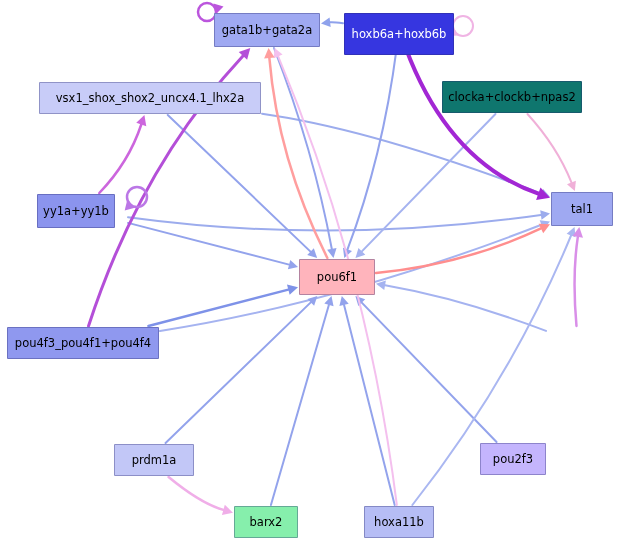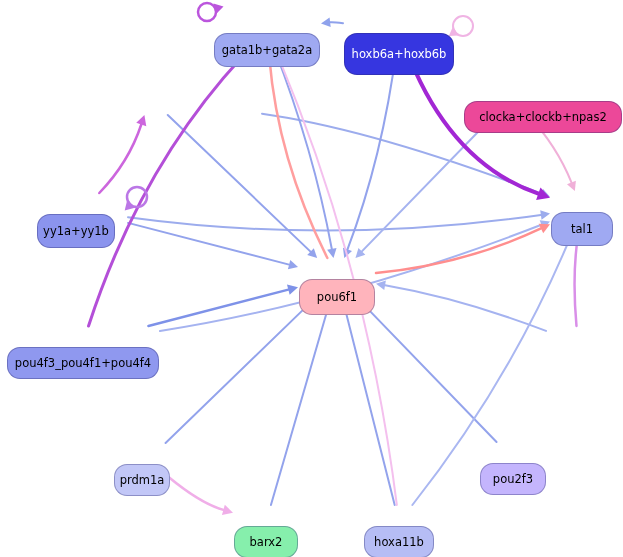--- a/index.html
+++ b/index.html
@@ -18,28 +18,27 @@
   #edge-layer {
     position: absolute;
     left: 0; top: 0;
     width: 623px; height: 557px;
   }
   .node {
     position: absolute;
     display: flex;
     align-items: center;
     justify-content: center;
-    border-radius: 13px;
+    border-radius: 1px;
     border: 1px solid rgba(40, 40, 110, 0.35);
     font-size: 11.5px;
     white-space: nowrap;
     box-sizing: border-box;
     z-index: 2;
     cursor: default;
-    margin-top: 20px;
   }
 </style>
 </head>
 <body>
 
 <div id="canvas">
   <svg id="edge-layer" viewBox="0 0 623 557" xmlns="http://www.w3.org/2000/svg">
       <g>
         <path d="M 128 217.25244713823145 Q 332.1399988800134 244.99972000335995 540.8940295775717 214.92253029312678" fill="none" stroke="#9caced" stroke-width="2" stroke-linecap="round"></path>
         <polygon points="550,213.6105460455606 541.578543098041,219.67347138308935 540.2095160571024,210.17158920316422" fill="#9caced"></polygon>
@@ -152,36 +151,39 @@
         <circle cx="137" cy="197" r="10" fill="none" stroke="#bb77e6" stroke-width="2.5"></circle>
         <polygon points="127.30902826077057,199.4667928063493 134.86358123021535,207.86269832224534 124.68806090402444,210.4528307689121" fill="#bb77e6"></polygon>
       </g>
     </svg>
 <div class="node" style="left: 214px; top: 13px; width: 106px; height: 34px; background: rgb(159, 169, 242); color: rgb(0, 0, 0);">
       <span>gata1b+gata2a</span>
     </div>
     <div class="node" style="left: 344px; top: 13px; width: 110px; height: 42px; background: rgb(54, 54, 224); color: rgb(255, 255, 255);">
       <span>hoxb6a+hoxb6b</span>
     </div>
-    <div class="node" style="left: 464px; top: 81px; width: 158px; height: 32px; background: #ec4899; color: rgb(0, 0, 0);">
+    <div class="node" style="left: 39px; top: 82px; width: 222px; height: 32px; background: rgb(200, 204, 248); color: rgb(0, 0, 0);">
+      <span>vsx1_shox_shox2_uncx4.1_lhx2a</span>
+    </div>
+    <div class="node" style="left: 442px; top: 81px; width: 140px; height: 32px; background: #0f766e; color: rgb(0, 0, 0);">
       <span>clocka+clockb+npas2</span>
     </div>
     <div class="node" style="left: 37px; top: 194px; width: 78px; height: 34px; background: rgb(139, 148, 238); color: rgb(0, 0, 0);">
       <span>yy1a+yy1b</span>
     </div>
     <div class="node" style="left: 551px; top: 192px; width: 62px; height: 34px; background: rgb(159, 169, 242); color: rgb(0, 0, 0);">
       <span>tal1</span>
     </div>
     <div class="node" style="left: 299px; top: 259px; width: 76px; height: 36px; background: rgb(255, 180, 188); color: rgb(0, 0, 0);">
       <span>pou6f1</span>
     </div>
     <div class="node" style="left: 7px; top: 327px; width: 152px; height: 32px; background: rgb(143, 152, 239); color: rgb(0, 0, 0);">
       <span>pou4f3_pou4f1+pou4f4</span>
     </div>
-    <div class="node" style="left: 114px; top: 444px; width: 56px; height: 32px; background: rgb(194, 199, 247); color: rgb(0, 0, 0);">
+    <div class="node" style="left: 114px; top: 444px; width: 80px; height: 32px; background: rgb(194, 199, 247); color: rgb(0, 0, 0);">
       <span>prdm1a</span>
     </div>
     <div class="node" style="left: 480px; top: 443px; width: 66px; height: 32px; background: #c4b5fd; color: rgb(0, 0, 0);">
       <span>pou2f3</span>
     </div>
     <div class="node" style="left: 234px; top: 506px; width: 64px; height: 32px; background: #86efac; color: rgb(0, 0, 0);">
       <span>barx2</span>
     </div>
     <div class="node" style="left: 364px; top: 506px; width: 70px; height: 32px; background: rgb(182, 189, 245); color: rgb(0, 0, 0);">
       <span>hoxa11b</span>

